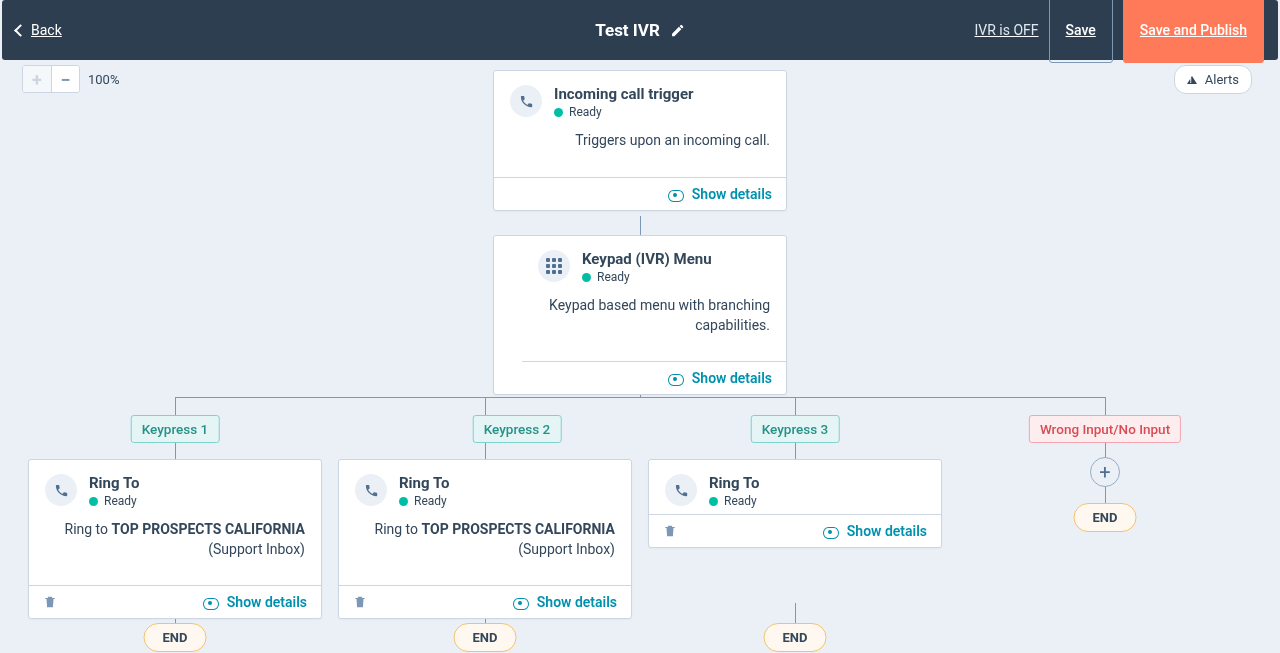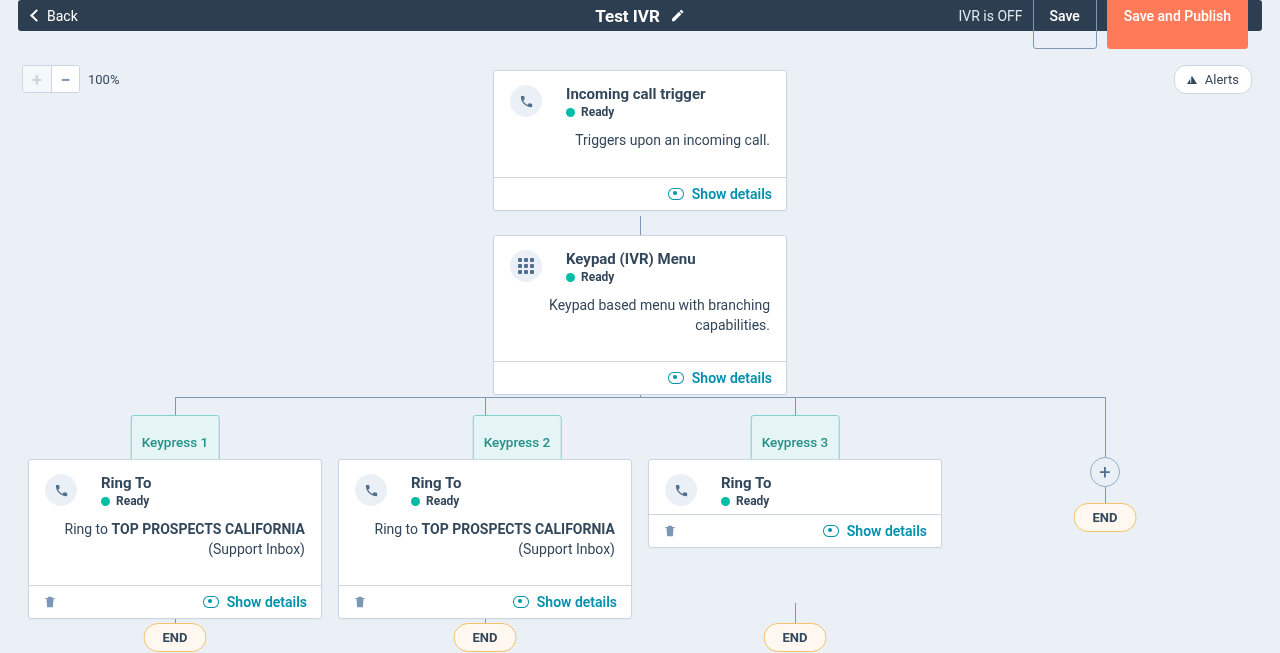--- a/index.html
+++ b/index.html
@@ -18,21 +18,21 @@
     --kp-border:#7fd1cb;
     --kp-fill:#e5f5f5;
     --wrong-border:#f2a5ae;
     --wrong-fill:#fdedee;
     --wrong-text:#d94c53;
     --icon-bg:#eaf0f6;
   }
   *{box-sizing:border-box;font-family:-apple-system,BlinkMacSystemFont,"Segoe UI",Roboto,Helvetica,Arial,sans-serif;}
   body{margin:0;background:var(--canvas);color:var(--text);font-size:14px;width:1280px;height:653px;overflow:hidden;position:relative;}
   
-  .header{background:var(--navy);height:31px;display:flex;align-items:center;justify-content:space-between;padding:0 14px;color:#fff;border-radius:3px 3px 3px 3px;margin:0 18px;}
+  .header{background:var(--navy);height:60px;display:flex;align-items:center;justify-content:space-between;padding:0 14px;color:#fff;border-radius:3px 3px 3px 3px;margin:0 2px;text-decoration:underline;}
   .hdr-left,.hdr-right,.hdr-center{display:flex;align-items:center;gap:10px;}
   .back{display:flex;align-items:center;gap:6px;cursor:pointer;}
   .chev{width:9px;height:9px;border-left:2px solid #fff;border-bottom:2px solid #fff;transform:rotate(45deg);}
   .hdr-center{position:absolute;left:50%;transform:translateX(-50%);justify-content:center;}
   .title{font-weight:700;font-size:17px;}
   .pencil{width:15px;height:15px;fill:#fff;cursor:pointer;}
   .status-txt{font-weight:400;color:#dfe8f0;}
   .btn{border-radius:3px;padding:24px 16px;font-weight:500;font-size:14px;cursor:pointer;}
   .btn-save{background:transparent;border:1px solid #7c98b6;color:#fff;}
   .btn-pub{background:var(--orange);border:1px solid var(--orange);color:#fff;font-weight:500;}
@@ -45,36 +45,36 @@
   .zoom-label{color:var(--text);font-size:13px;text-align:center;}
   .alerts{position:absolute;top:65px;right:28px;background:#fff;border:1px solid var(--border);border-radius:12px;padding:6px 12px;display:flex;align-items:center;gap:8px;cursor:pointer;font-size:13px;}
   .tri{width:0;height:0;border-left:5px solid transparent;border-right:5px solid transparent;border-bottom:8px solid var(--text);position:relative;}
   .tri::after{content:"!";position:absolute;left:-2px;top:1px;font-size:7px;font-weight:700;color:#fff;}
   
   .canvas{position:absolute;top:45px;left:0;right:0;bottom:0;}
   .vline{position:absolute;background:var(--muted);width:1px;}
   .hline{position:absolute;background:var(--muted);height:1px;}
   
   .card{position:absolute;background:var(--card);border:1px solid var(--border);border-radius:3px;width:294px;box-shadow:0 1px 2px rgba(0,0,0,.03);}
-  .card-hd{display:flex;gap:24px;padding:14px 16px 6px;}
+  .card-hd{display:flex;gap:12px;padding:14px 16px 6px;}
   .icon-c{width:32px;height:32px;border-radius:50%;background:var(--icon-bg);display:flex;align-items:center;justify-content:center;flex-shrink:0;}
   .icon-c svg{width:15px;height:15px;fill:#516f90;}
   .card-title{font-weight:700;font-size:15px;color:var(--text);line-height:1.2;}
-  .ready{display:flex;align-items:center;gap:6px;font-size:12px;color:var(--text);margin-top:2px;font-weight:bold;}
+  .ready{display:flex;align-items:center;gap:6px;font-size:12px;color:var(--text);margin-top:2px;}
   .dot{width:9px;height:9px;border-radius:50%;background:var(--green);}
   .card-desc{padding:6px 16px 26px;font-size:14px;color:var(--text);line-height:1.4;text-align:right;}
   .card-desc .b{font-weight:700;}
   .card-ft{border-top:1px solid var(--border);padding:8px 14px;display:flex;align-items:center;justify-content:flex-end;gap:14px;}
   .card-ft.split{justify-content:space-between;}
-  .show{display:flex;align-items:center;gap:8px;color:var(--link);font-weight:600;font-size:14px;cursor:pointer;}
+  .show{display:flex;align-items:flex-end;gap:8px;color:var(--link);font-weight:600;font-size:14px;cursor:pointer;}
   .eye{width:16px;height:12px;border:1.7px solid var(--link);border-radius:60% 60% 60% 60%/90% 90% 90% 90%;position:relative;}
   .eye::after{content:"";position:absolute;top:2px;left:4.5px;width:4px;height:4px;border-radius:50%;background:var(--link);}
   .trash{width:14px;height:16px;cursor:pointer;fill:#7c98b6;}
   
-  .chip{position:absolute;padding:18px 10px;font-size:13.5px;font-weight:500;border-radius:3px;background:var(--kp-fill);border:1px solid var(--kp-border);color:#279187;transform:translateX(-50%);white-space:nowrap;}
+  .chip{position:absolute;padding:5px 10px;font-size:13.5px;font-weight:500;border-radius:3px;background:var(--kp-fill);border:1px solid var(--kp-border);color:#279187;transform:translateX(-50%);white-space:nowrap;}
   .chip.wrong{background:var(--wrong-fill);border-color:var(--wrong-border);color:var(--wrong-text);}
   
   .end{position:absolute;transform:translateX(-50%);background:var(--end-fill);border:1px solid var(--end-border);color:var(--text);font-weight:700;font-size:13px;padding:6px 18px;border-radius:16px;}
   
   .addc{position:absolute;width:30px;height:30px;border:1.7px solid #99acc2;border-radius:50%;background:var(--icon-bg);display:flex;align-items:center;justify-content:center;color:#516f90;font-size:20px;font-weight:400;cursor:pointer;transform:translateX(-50%);}
   
   .keypad{display:grid;grid-template-columns:repeat(3,4px);grid-template-rows:repeat(3,4px);gap:2px;}
   .keypad span{background:#516f90;border-radius:1px;}
 </style>
 </head>
@@ -147,21 +147,21 @@
     </div>
     <div class="card-desc">Triggers upon an incoming call.</div>
     <div class="card-ft">
       <div class="show">
           <span class="eye"></span>
           <span>Show details</span>
         </div>
     </div>
   </div>
 
-  <div class="card" style="left:493px;top:190px;">
+  <div class="card" style="left:493px;top:190px;padding-left:28px;">
     <div class="card-hd">
       <div class="icon-c">
         <div class="keypad">
             <span></span>
             <span></span>
             <span></span>
             <span></span>
             <span></span>
             <span></span>
             <span></span>
@@ -182,20 +182,21 @@
       <div class="show">
           <span class="eye"></span>
           <span>Show details</span>
         </div>
     </div>
   </div>
 
   <div class="chip" style="left:175px;top:370px;">Keypress 1</div>
   <div class="chip" style="left:485px;top:370px;margin-left:32px;">Keypress 2</div>
   <div class="chip" style="left:795px;top:370px;">Keypress 3</div>
+  <div class="chip wrong" style="left:1105px;top:370px;">Wrong Input/No Input</div>
 
   <div class="card" style="left:28px;top:414px;">
     <div class="card-hd">
       <div class="icon-c">
           <svg viewBox="0 0 24 24">
             <path d="M6.6 10.8c1.4 2.8 3.8 5.1 6.6 6.6l2.2-2.2c.3-.3.7-.4 1.1-.3 1.1.4 2.4.6 3.6.6.6 0 1 .5 1 1V20c0 .6-.5 1-1 1C10.6 21 3 13.4 3 4c0-.6.5-1 1-1h3.5c.6 0 1 .5 1 1 0 1.2.2 2.5.6 3.6.1.4 0 .8-.3 1.1L6.6 10.8z"></path>
           </svg>
         </div>
       <div>
         <div class="card-title">Ring To</div>

